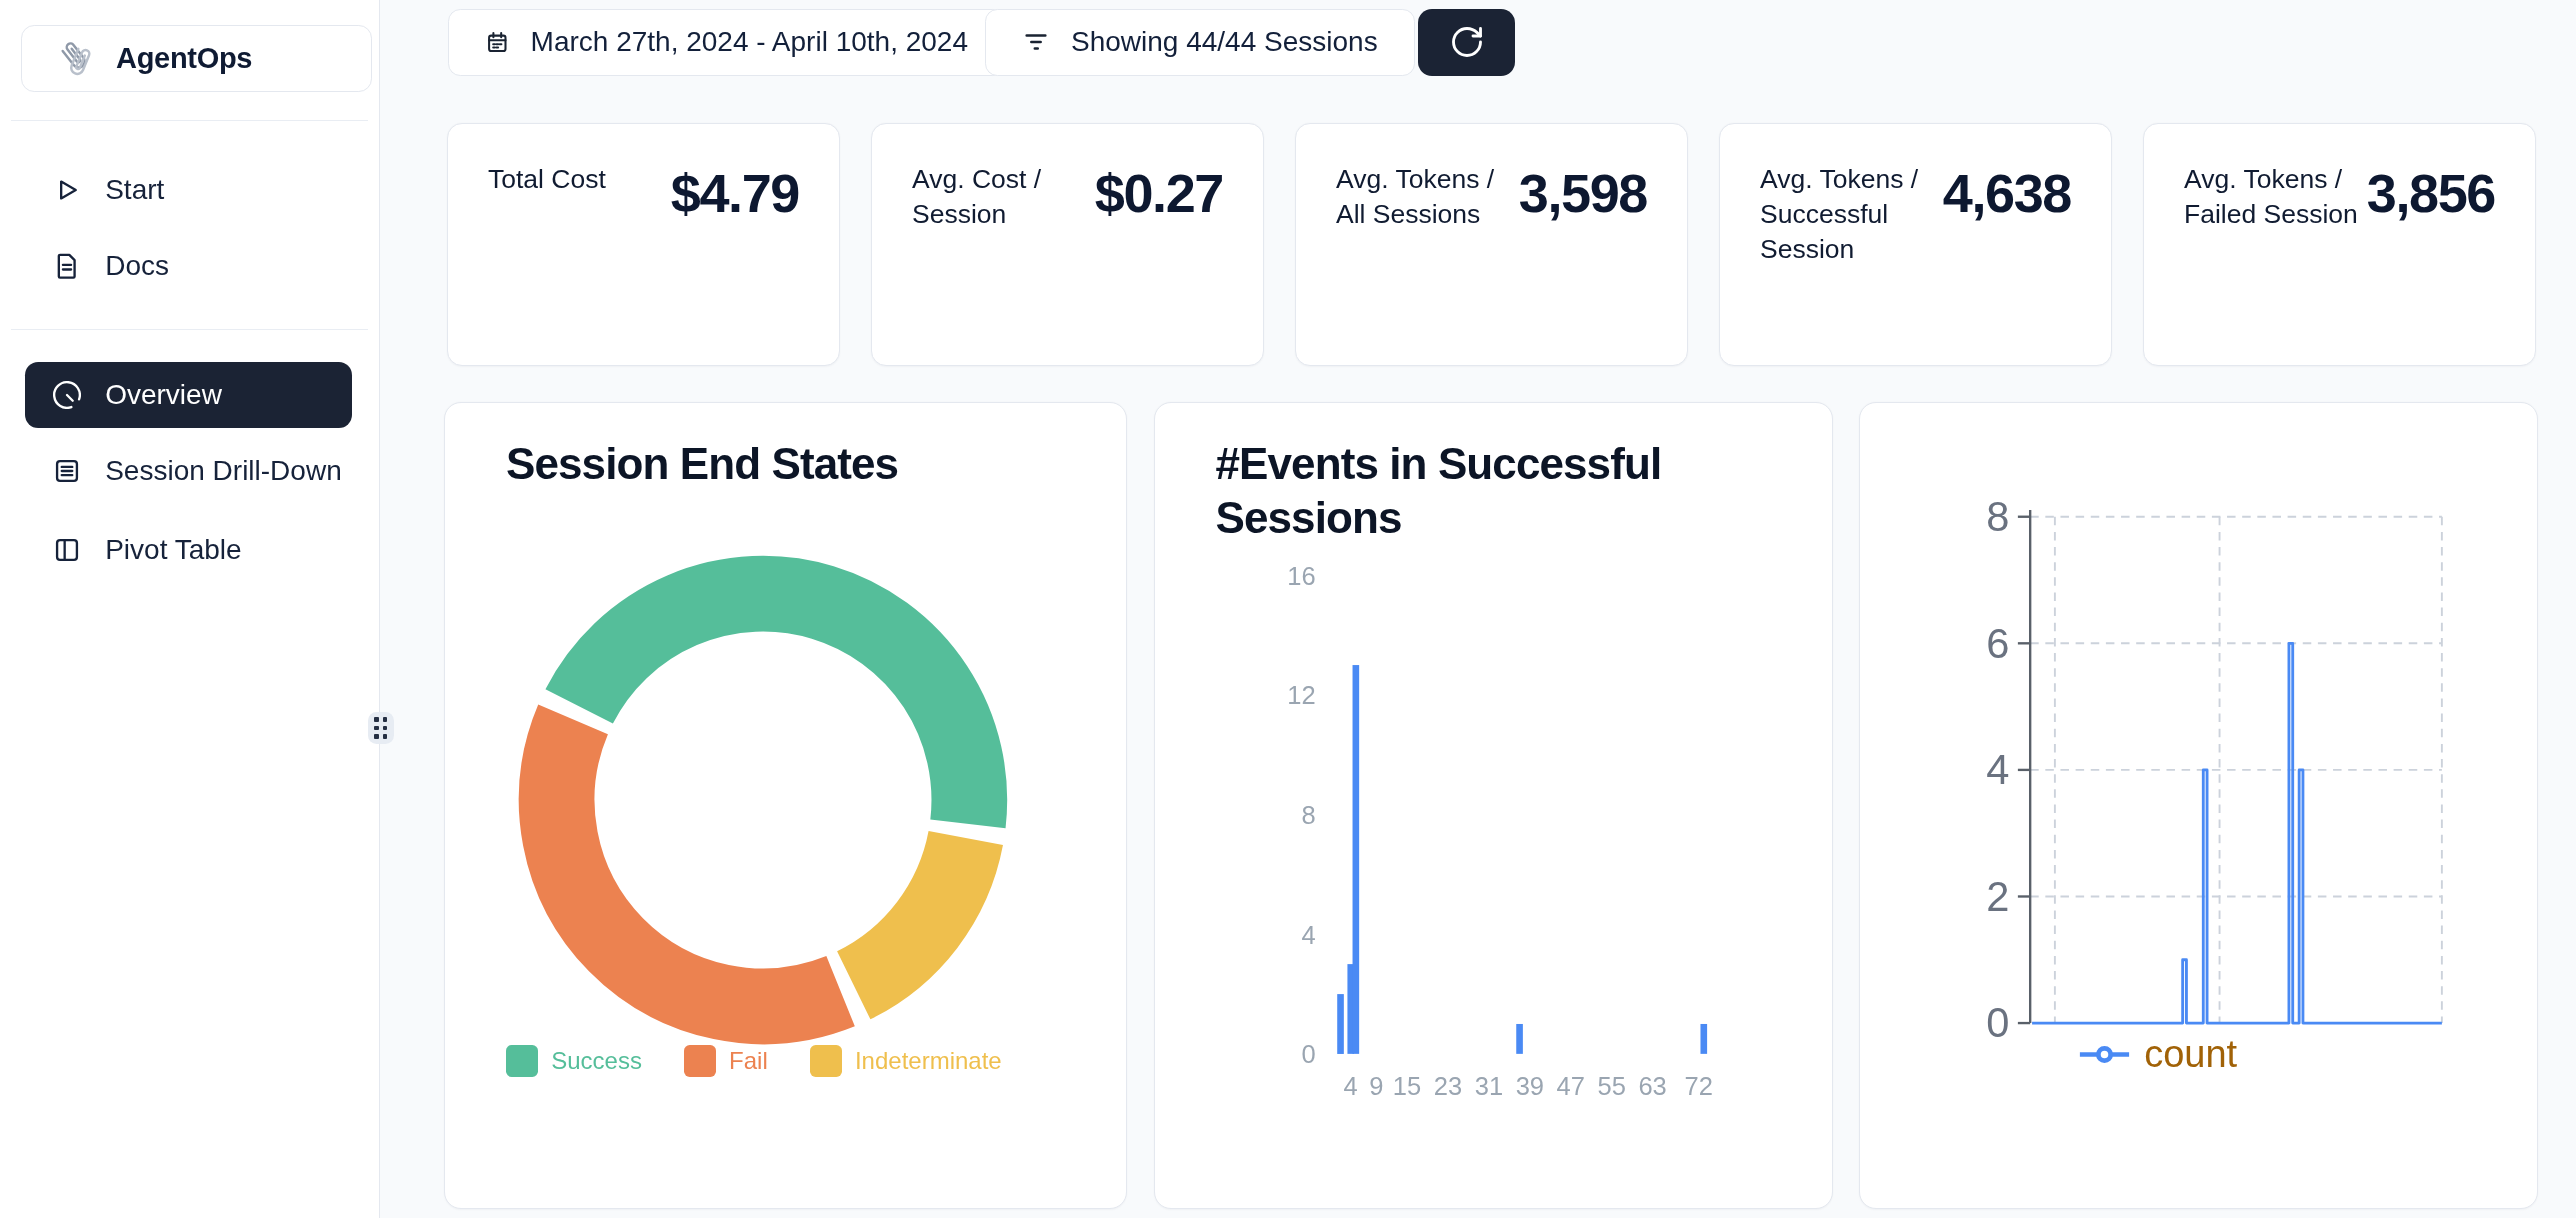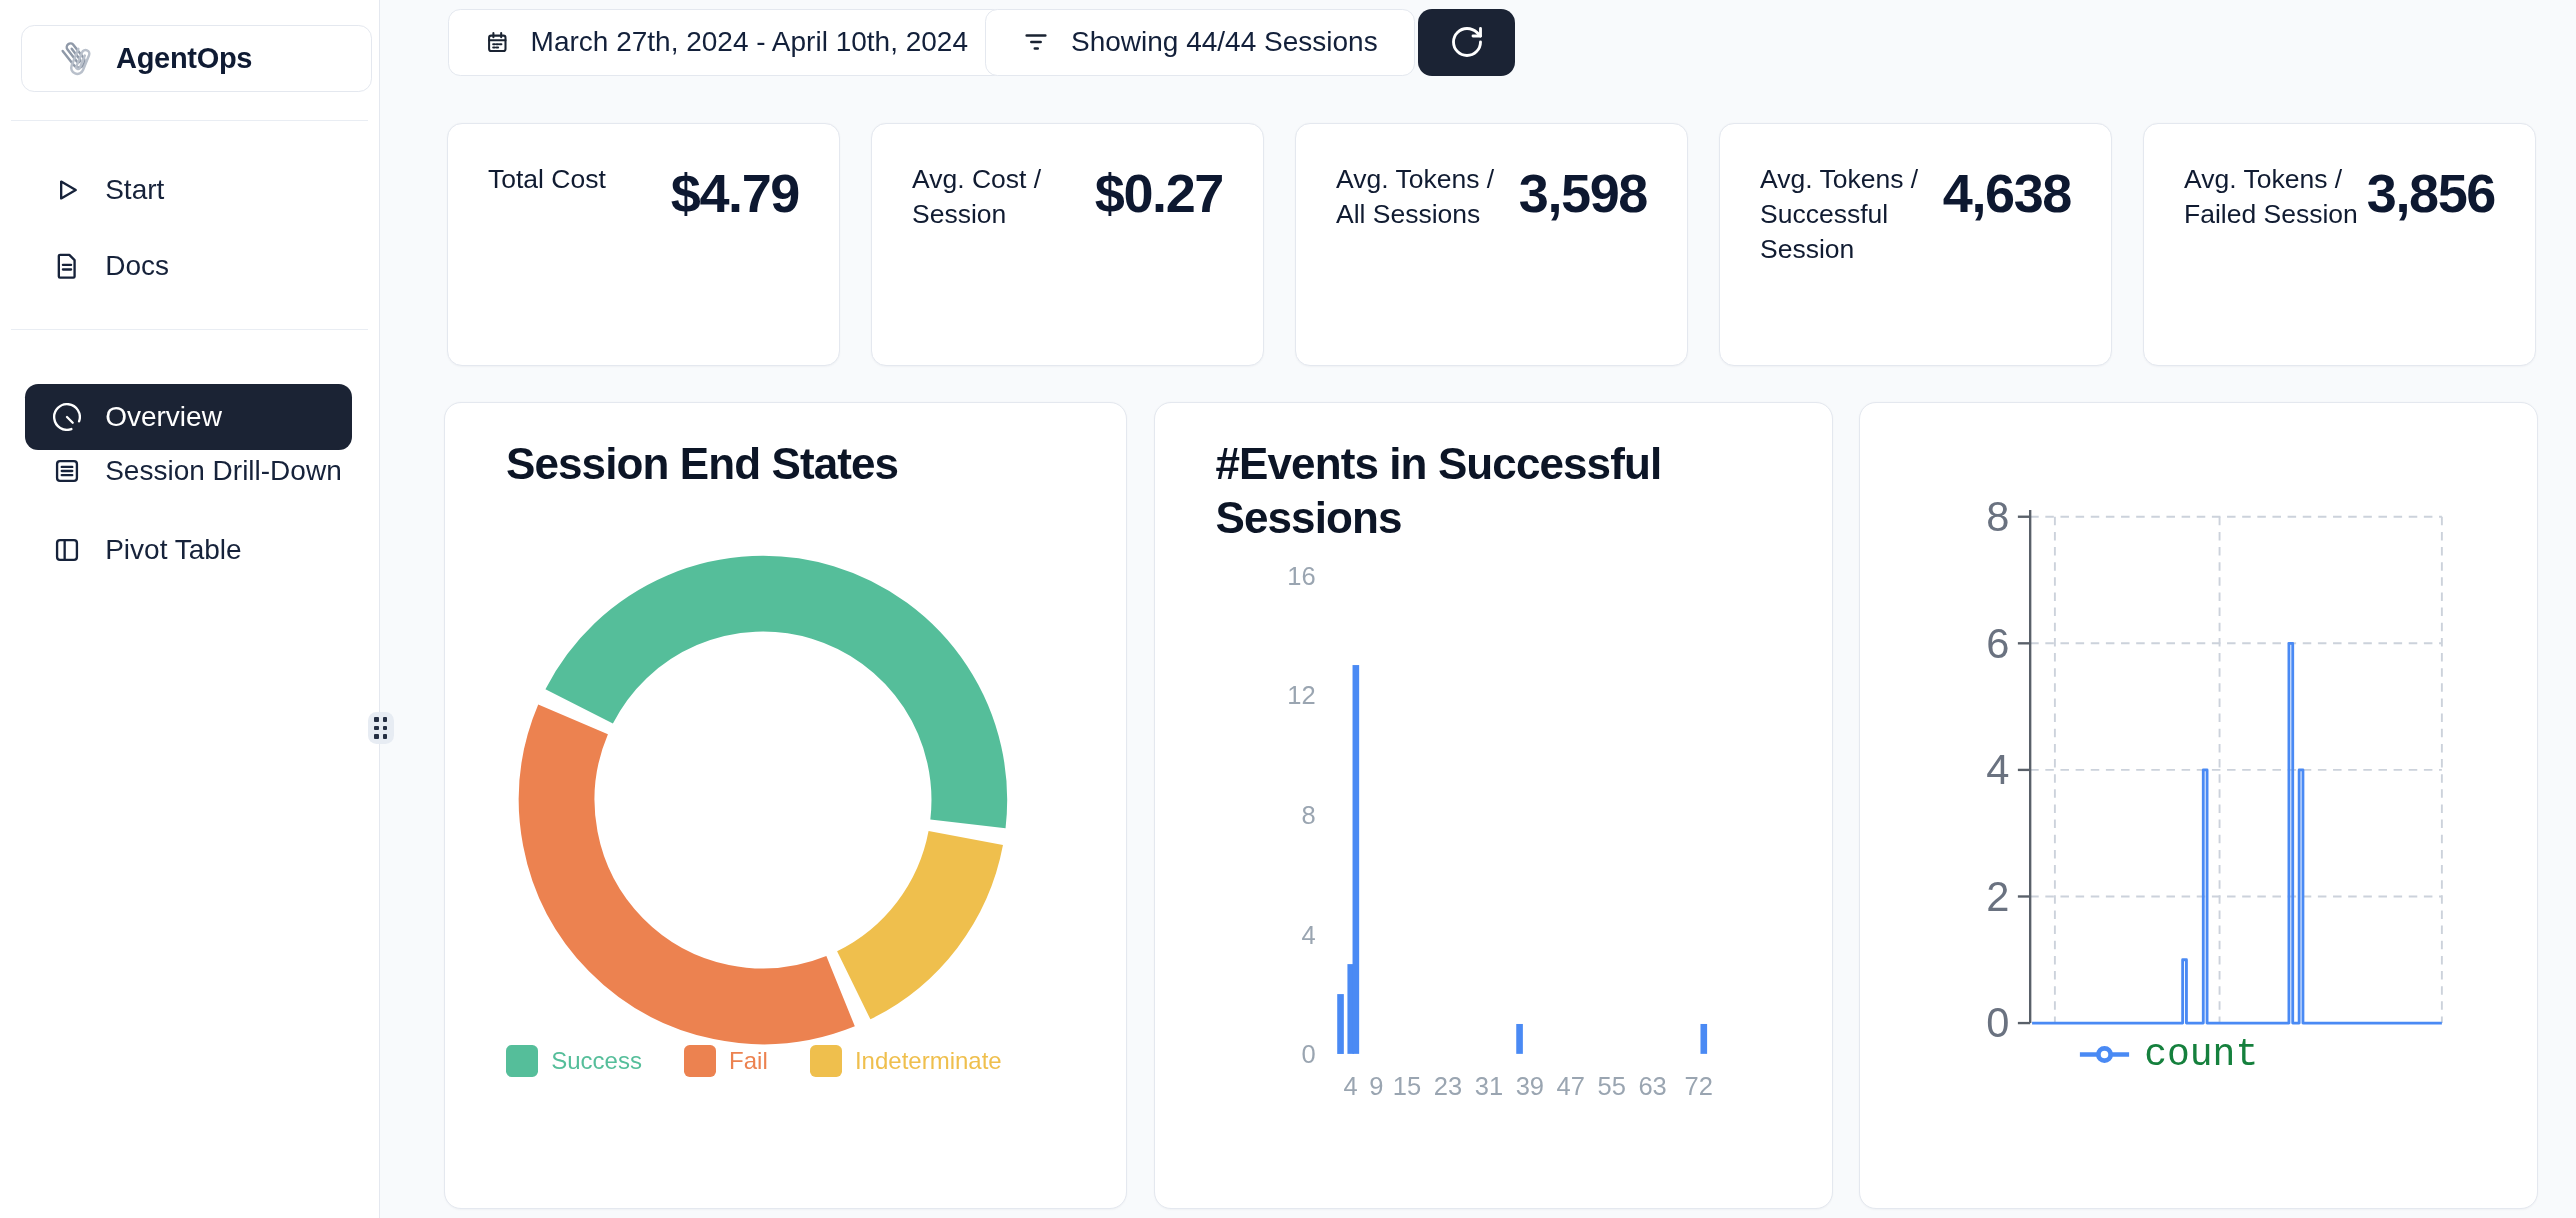--- a/index.html
+++ b/index.html
@@ -82,21 +82,21 @@
   <div class="nav-item" style="top:235px;">
     <svg width="28" height="28" viewBox="0 0 24 24" fill="none" stroke="currentColor" stroke-width="2" stroke-linejoin="round" stroke-linecap="round">
       <path d="M6 2.5h8l4.5 4.5v14a1 1 0 0 1-1 1H6a1 1 0 0 1-1-1v-17.5a1 1 0 0 1 1-1z"></path>
       <path d="M8.5 11h7M8.5 15h7"></path>
     </svg>
     <span>Docs</span>
   </div>
 
   <hr class="side-hr" style="top:329px;">
 
-  <div class="nav-item active" style="top:384px;">
+  <div class="nav-item active" style="top:362px;">
     <svg width="28" height="28" viewBox="0 0 24 24" fill="none" stroke="currentColor" stroke-width="2" stroke-linecap="round">
       <path d="M15.76 22.34 A11 11 0 1 1 22.34 15.76"></path>
       <path d="M12 12 L16.9 16.9"></path>
     </svg>
     <span>Overview</span>
   </div>
 
   <div class="nav-item" style="top:440px;">
     <svg width="28" height="28" viewBox="0 0 24 24" fill="none" stroke="currentColor" stroke-width="2" stroke-linejoin="round" stroke-linecap="round">
       <rect x="3.5" y="3.5" width="17" height="17" rx="2.5"></rect>
@@ -237,21 +237,21 @@
         <line x1="77" y1="426.25" x2="90" y2="426.25" stroke="#596069" stroke-width="2.5"></line>
         <text class="axl" x="68" y="441.25" text-anchor="end">2</text>
         <line x1="77" y1="292.5" x2="90" y2="292.5" stroke="#596069" stroke-width="2.5"></line>
         <text class="axl" x="68" y="307.5" text-anchor="end">4</text>
         <line x1="77" y1="158.75" x2="90" y2="158.75" stroke="#596069" stroke-width="2.5"></line>
         <text class="axl" x="68" y="173.75" text-anchor="end">6</text>
         <line x1="77" y1="25" x2="90" y2="25" stroke="#596069" stroke-width="2.5"></line>
         <text class="axl" x="68" y="40" text-anchor="end">8</text>
         <path d="M92 560 H251.1 V493.1 h4 V560 H272.9 V292.5 h4 V560 H363.4 V158.8 h4 V560 H374.2 V292.5 h4 V560 H525" fill="none" stroke="#4A8AF4" stroke-width="3" stroke-linejoin="round"></path>
       </svg>
-    <div class="count-legend" style="color: #15803d; font-family: Liberation Mono, monospace;">
+    <div class="count-legend" style="color: #a16207;">
       <svg width="53" height="19" viewBox="0 0 56 20">
         <line x1="2" y1="10" x2="54" y2="10" stroke-width="5" stroke="#4A8AF4"></line>
         <circle cx="28" cy="10" r="6.5" fill="#ffffff" stroke-width="5" stroke="#4A8AF4"></circle>
       </svg>
       <span>count</span>
     </div>
   </div>
 
 </div>
 

